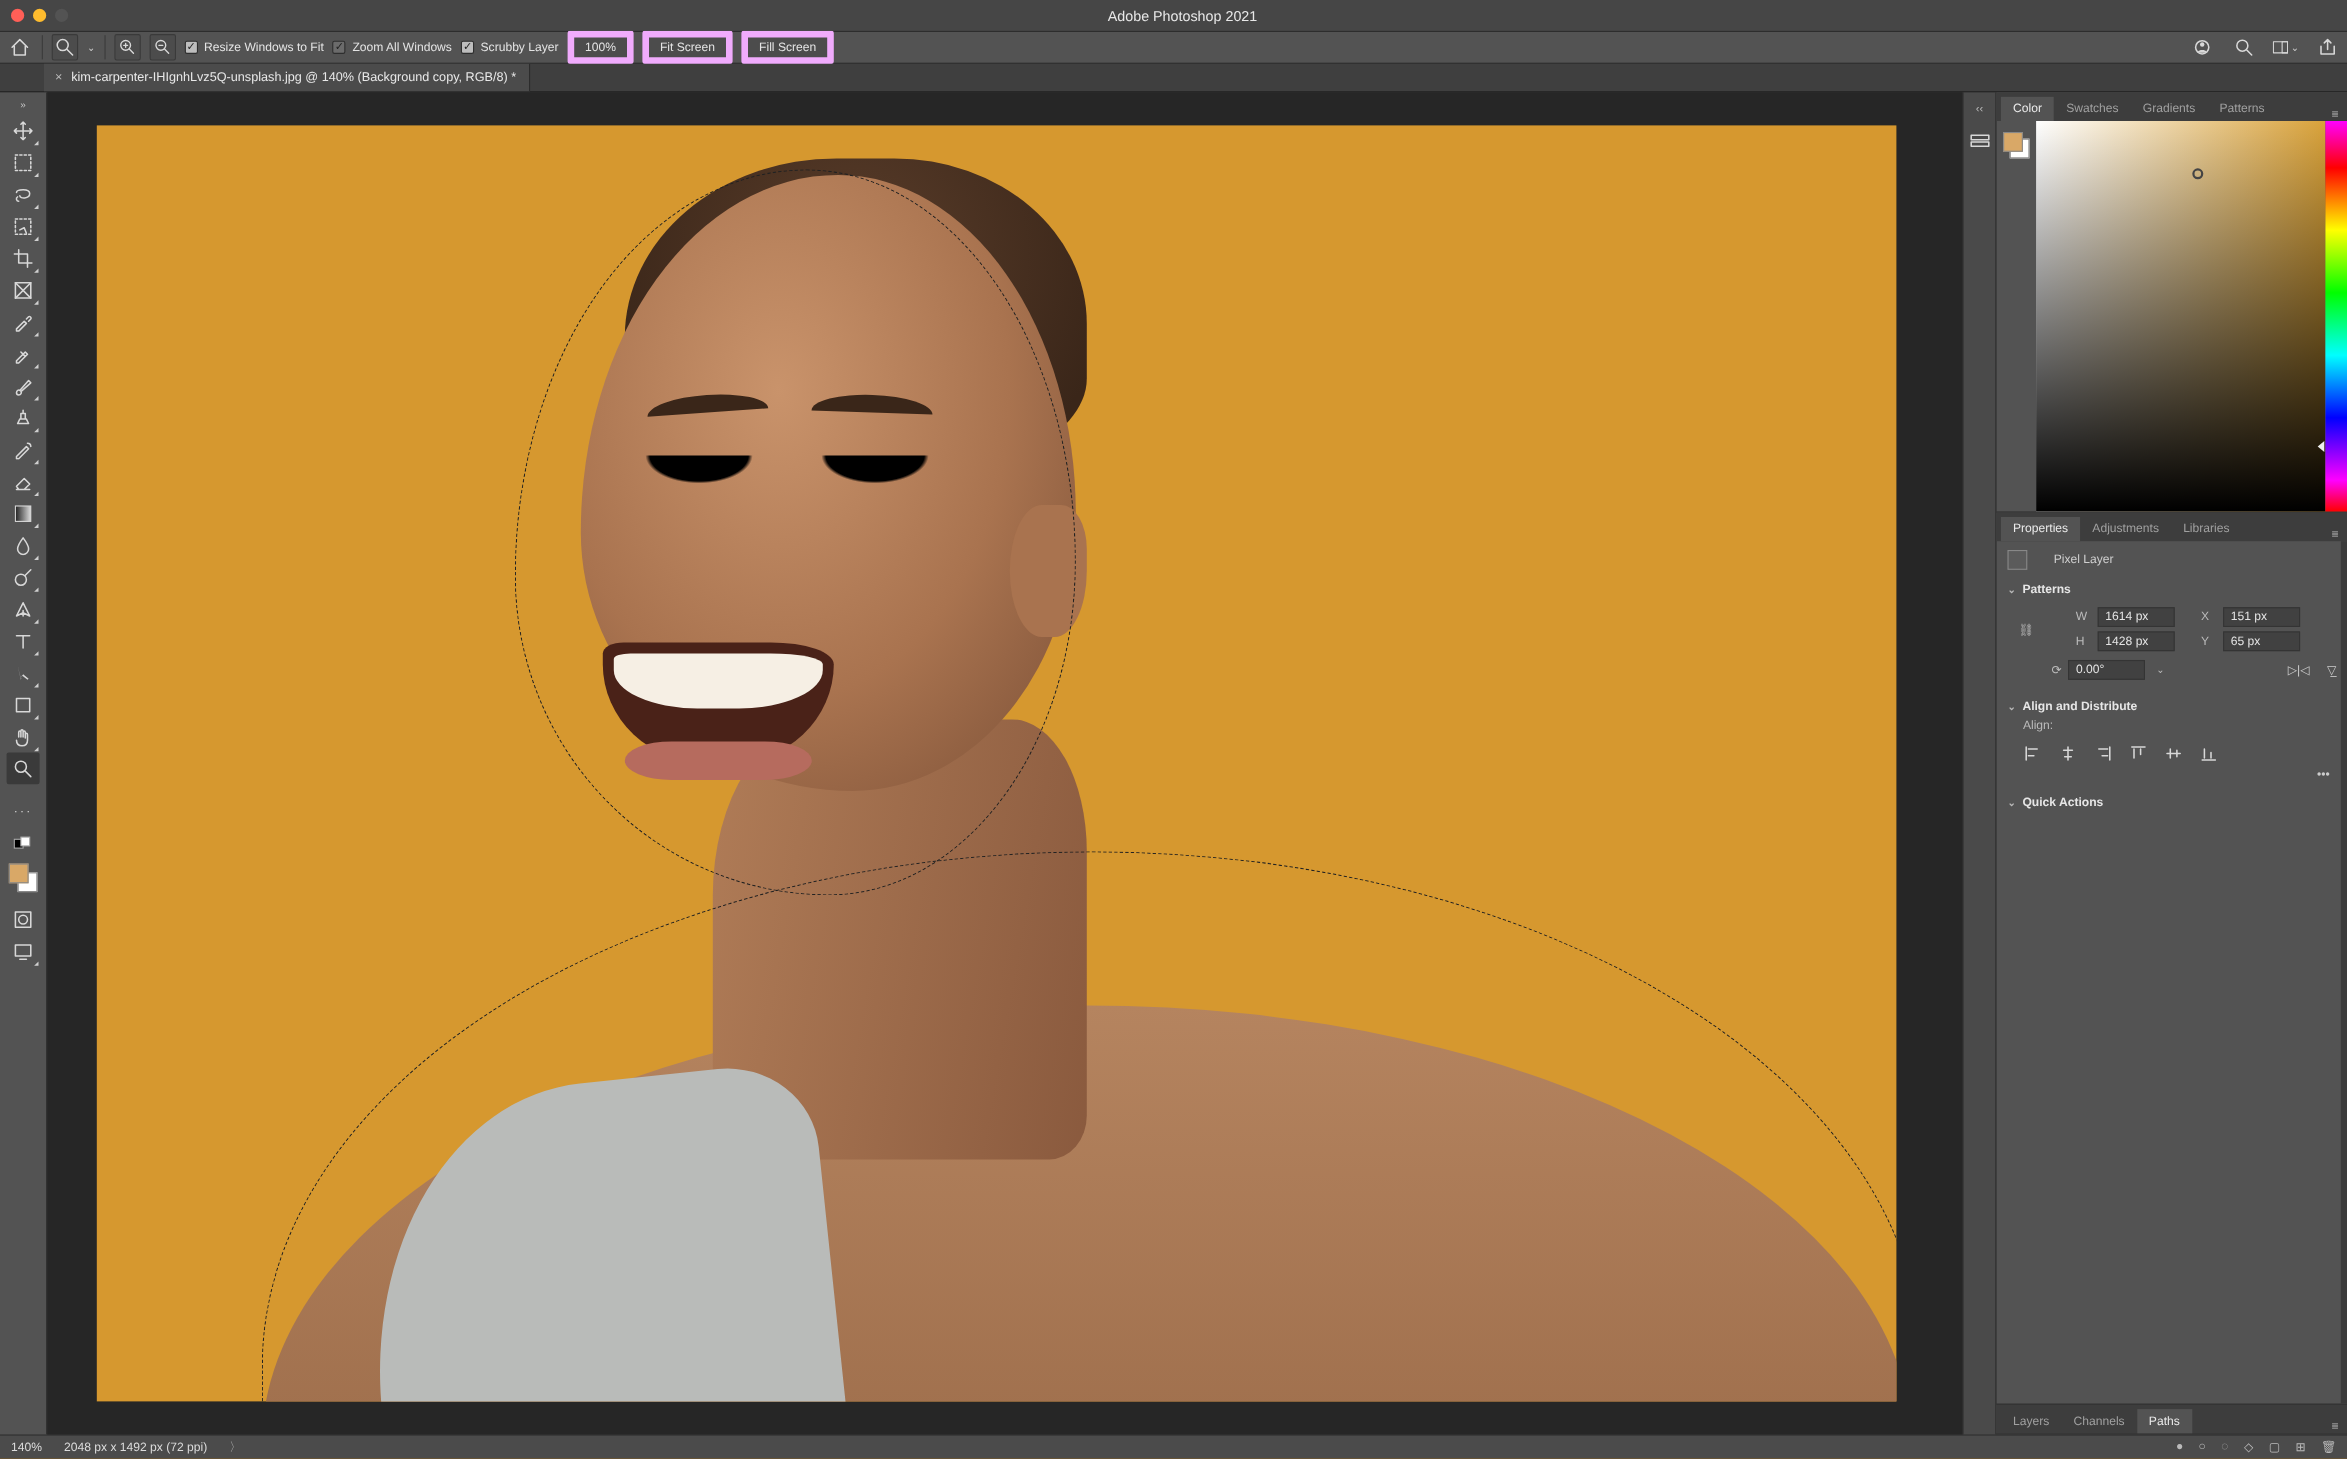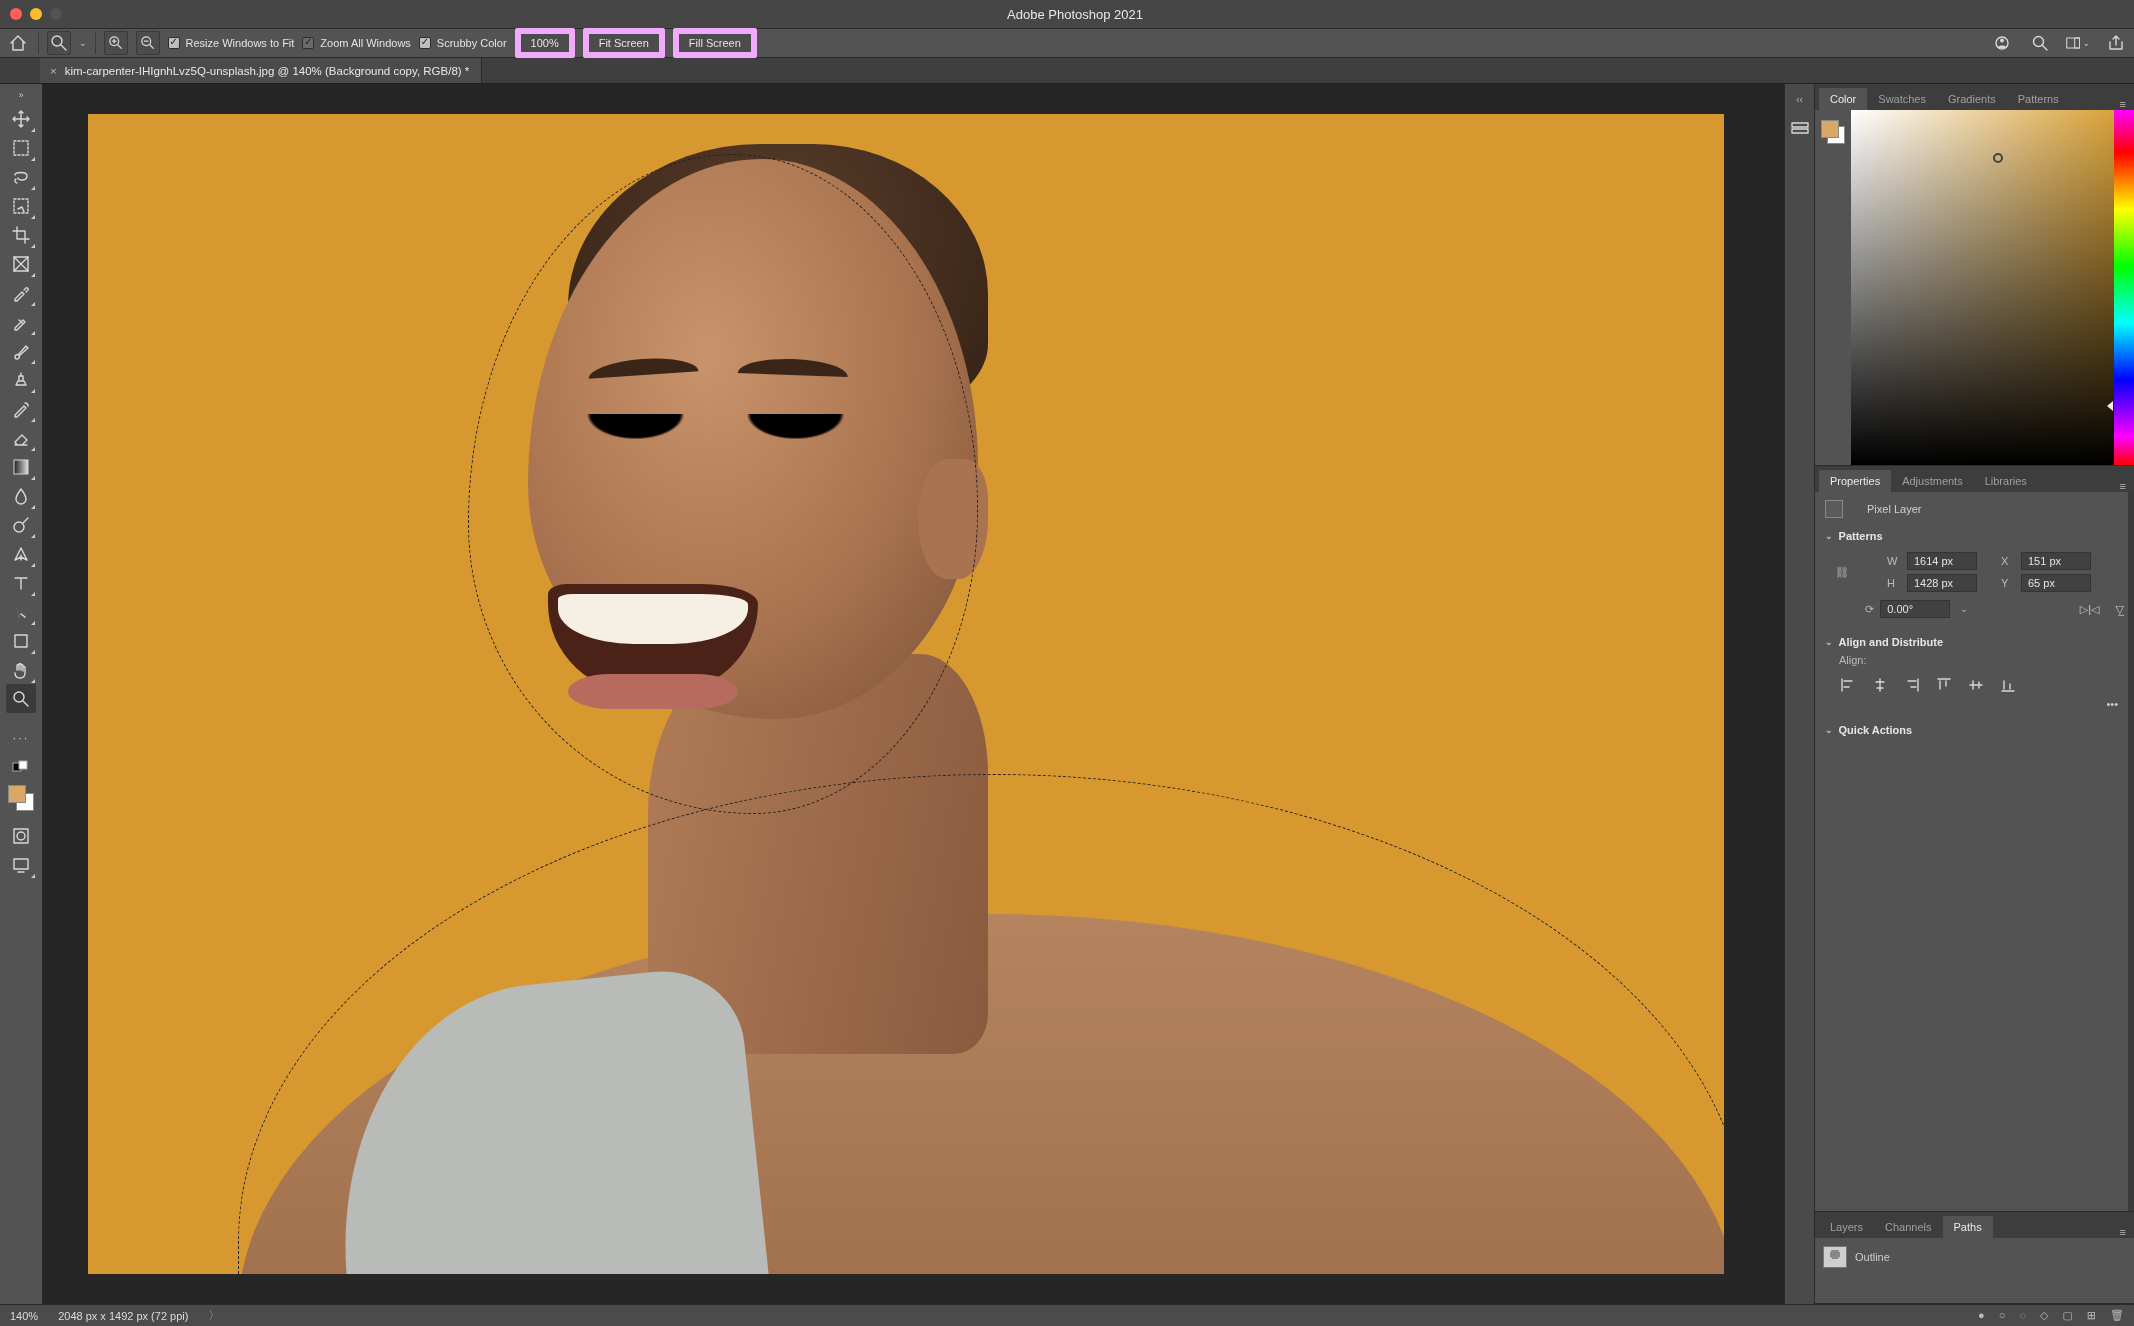--- a/index.html
+++ b/index.html
@@ -157,21 +157,21 @@
   <div class="chk">
     <span class="box"></span>
     <span>Resize Windows to Fit</span>
   </div>
   <div class="chk">
     <span class="box" style="background:#6b6b6b"></span>
     <span>Zoom All Windows</span>
   </div>
   <div class="chk">
     <span class="box"></span>
-    <span>Scrubby Color</span>
+    <span>Scrubby Layer</span>
   </div>
   <div class="smallbtn">100%</div>
   <div class="smallbtn">Fit Screen</div>
   <div class="smallbtn">Fill Screen</div>
 
   <div class="right">
     <div class="iconbtn">
         <svg width="18" height="18" viewBox="0 0 18 18">
           <circle class="stroke" cx="9" cy="9" r="6"></circle>
           <circle class="fillico" cx="9" cy="6.5" r="2"></circle>
@@ -521,26 +521,20 @@
       <div style="position:absolute;right:0;top:26px;bottom:0;width:6px;background:#3a3a3a"></div>
     </div>
 
     <div class="panel">
       <div class="tabs">
         <div class="tab">Layers</div>
         <div class="tab">Channels</div>
         <div class="tab active">Paths</div>
         <div class="menu">≡</div>
       </div>
-      <div class="pathbody">
-        <div class="pathrow">
-          <div class="paththumb"></div>
-          <span>Outline</span>
-        </div>
-      </div>
     </div>
 
   </div>
 </div>
 
 <div class="statusbar">
   <span>140%</span>
   <span>2048 px x 1492 px (72 ppi)</span>
   <span class="chev">〉</span>
   <div class="right">

